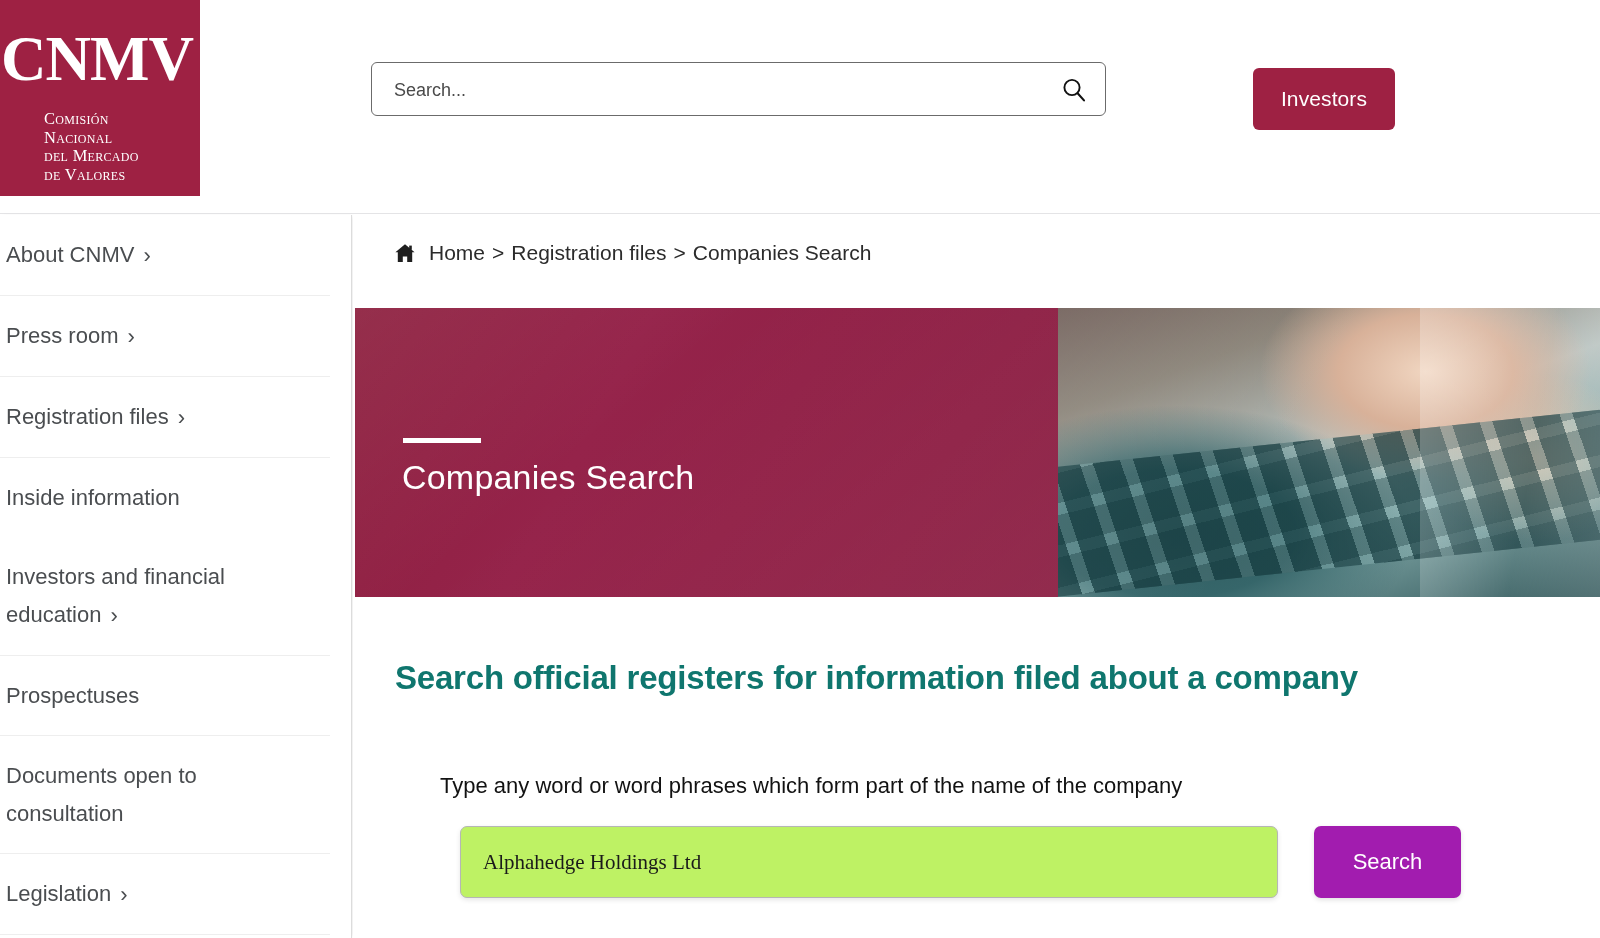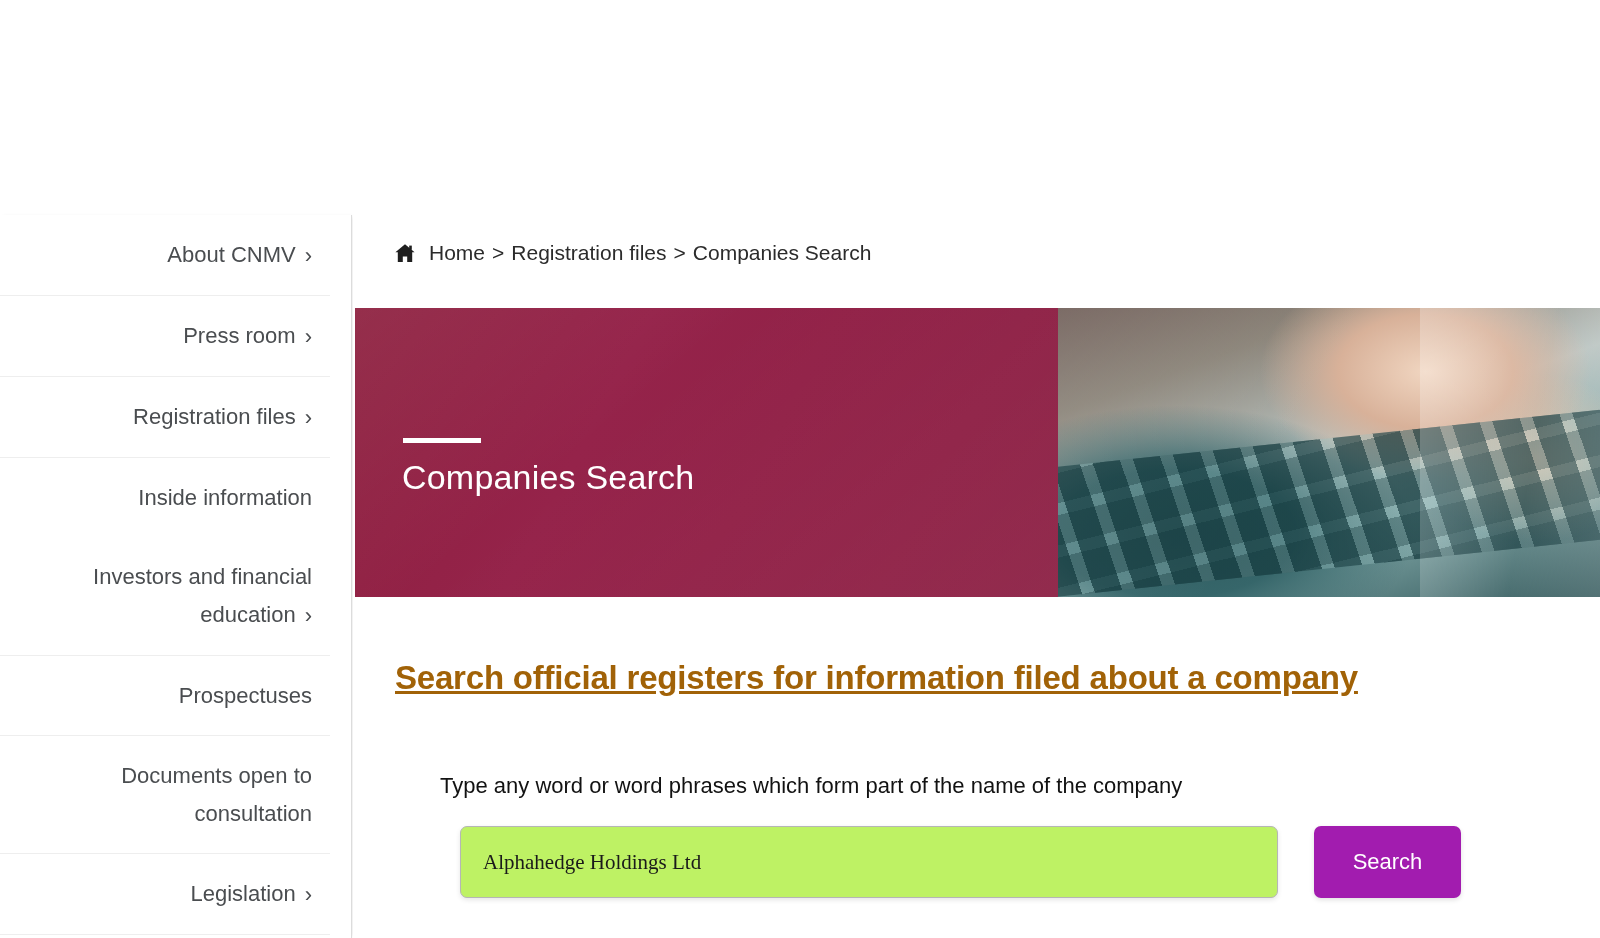--- a/index.html
+++ b/index.html
@@ -132,21 +132,20 @@
   .nav-item {
     position: relative;
     margin: 0 0 0 0;
     padding: 21px 18px 20px 6px;
     width: 330px;
     box-sizing: border-box;
     font-size: 22px;
     line-height: 38px;
     color: #4a4d50;
     cursor: pointer;
-    text-align: right;
   }
   .nav-item.divider {
     border-bottom: 1px solid #eeeeee;
   }
   .nav-item .chev {
     display: inline-block;
     margin-left: 9px;
     vertical-align: -1px;
   }
 
@@ -260,23 +259,22 @@
   }
 
   
   .section-title {
     position: absolute;
     left: 42px;
     top: 422px;
     width: 1160px;
     font-size: 33px;
     font-weight: 700;
-    color: #a16207;
+    color: #0f766e;
     letter-spacing: -0.2px;
-    text-decoration: underline;
   }
   .form-label {
     position: absolute;
     left: 87px;
     top: 558px;
     font-size: 22px;
     color: #121212;
     text-align: center;
   }
   .company-input {
@@ -310,20 +308,44 @@
     font-size: 22px;
     cursor: pointer;
     box-shadow: 0 2px 5px rgba(0,0,0,0.12);
   }
 </style>
 </head>
 <body>
 
 <div class="page">
 
+  <div class="header">
+
+    <div class="logo">
+      <div class="logo-mark">CNMV</div>
+      <div class="logo-sub">
+        <div>Comisión</div>
+        <div>Nacional</div>
+        <div>del Mercado</div>
+        <div>de Valores</div>
+      </div>
+    </div>
+
+    <div class="header-search">
+      <input type="text" placeholder="Search..." style="">
+      <span class="search-glass">
+        <svg width="28" height="28" viewBox="0 0 28 28" aria-hidden="true">
+          <circle cx="12" cy="11.5" r="7.6" fill="none" stroke="#111" stroke-width="1.9"></circle>
+          <line x1="17.6" y1="17.2" x2="24" y2="24.4" stroke="#111" stroke-width="2.1" stroke-linecap="round"></line>
+        </svg>
+      </span>
+    </div>
+
+    <button class="investors-btn">Investors</button>
+  </div>
 
   <nav class="sidebar">
     <div class="nav-item divider">
       <span>About CNMV</span><span class="chev">›</span>
     </div>
     <div class="nav-item divider">
       <span>Press room</span><span class="chev">›</span>
     </div>
     <div class="nav-item divider">
       <span>Registration files</span><span class="chev">›</span>

